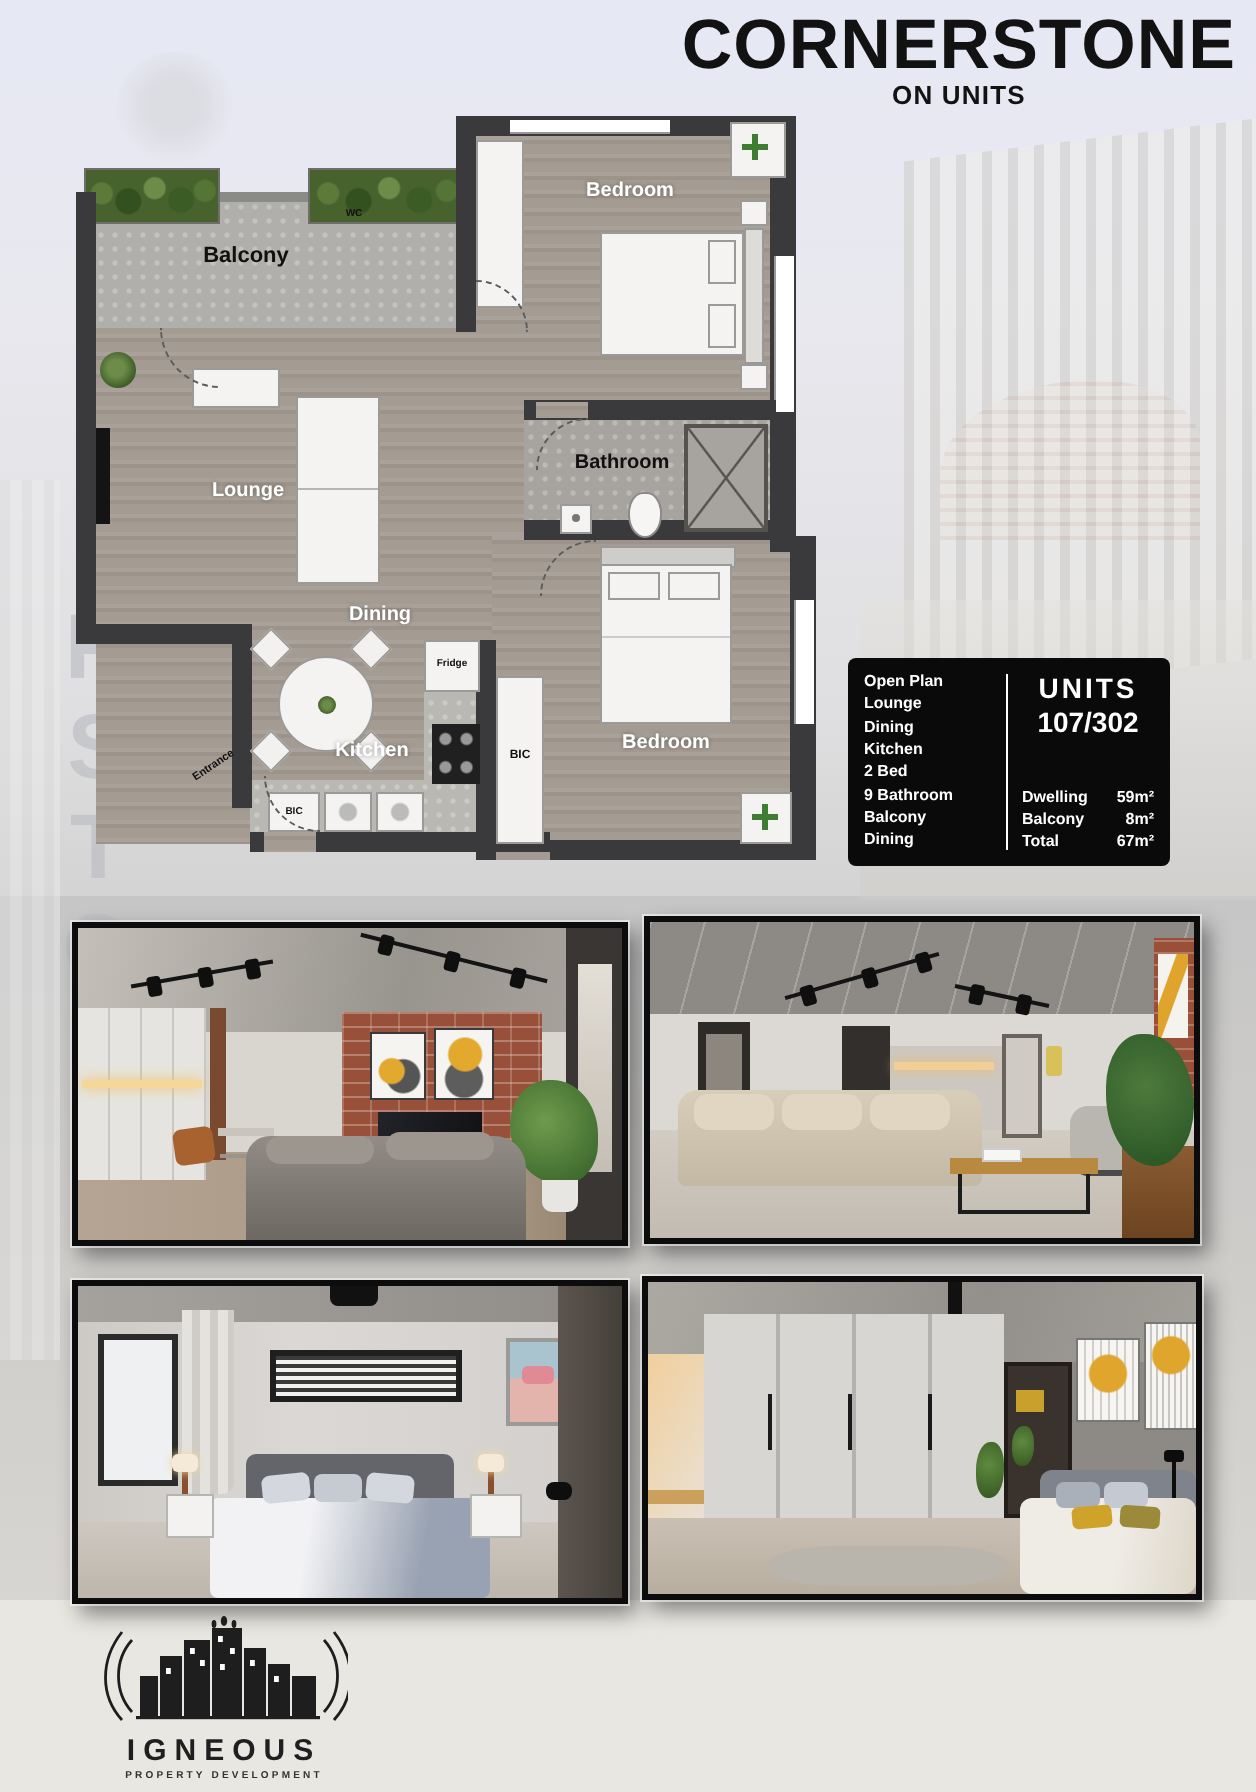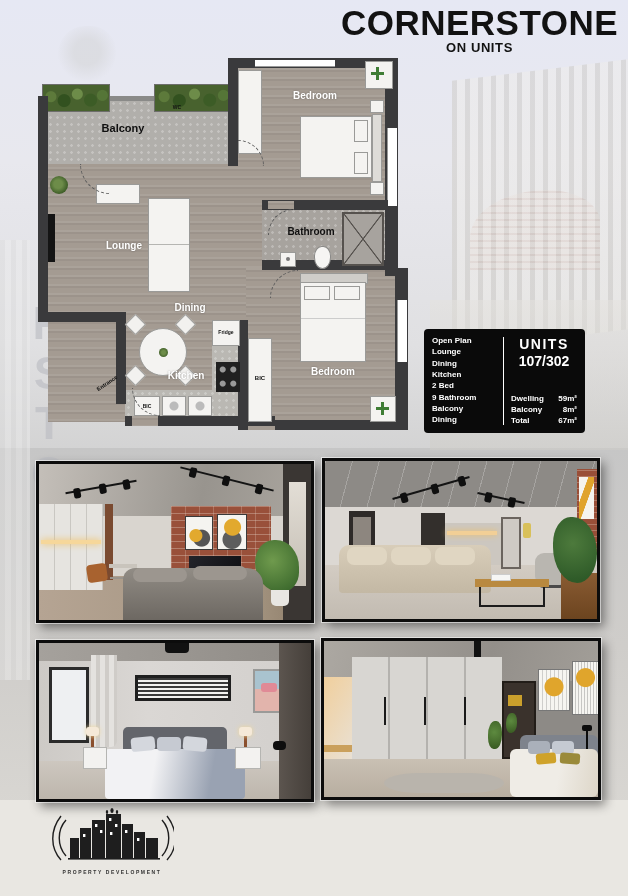--- a/index.html
+++ b/index.html
@@ -379,16 +379,17 @@
         <rect x="33" y="26" width="2.4" height="3"></rect>
           <rect x="87" y="30" width="2.4" height="3"></rect>
       </g>
       <g fill="none" stroke="#1e1e1e" stroke-width="1.4">
         <path d="M16,12 C7,22 7,38 16,48"></path>
         <path d="M11,8 C0,22 0,40 11,52"></path>
         <path d="M112,12 C121,22 121,38 112,48"></path>
         <path d="M117,8 C128,22 128,40 117,52"></path>
       </g>
     </svg>
+    <div class="igneous-name">IGNEOUS</div>
     <div class="igneous-tag">PROPERTY DEVELOPMENT</div>
   </div>
 
 </div>
 
 </body></html>

